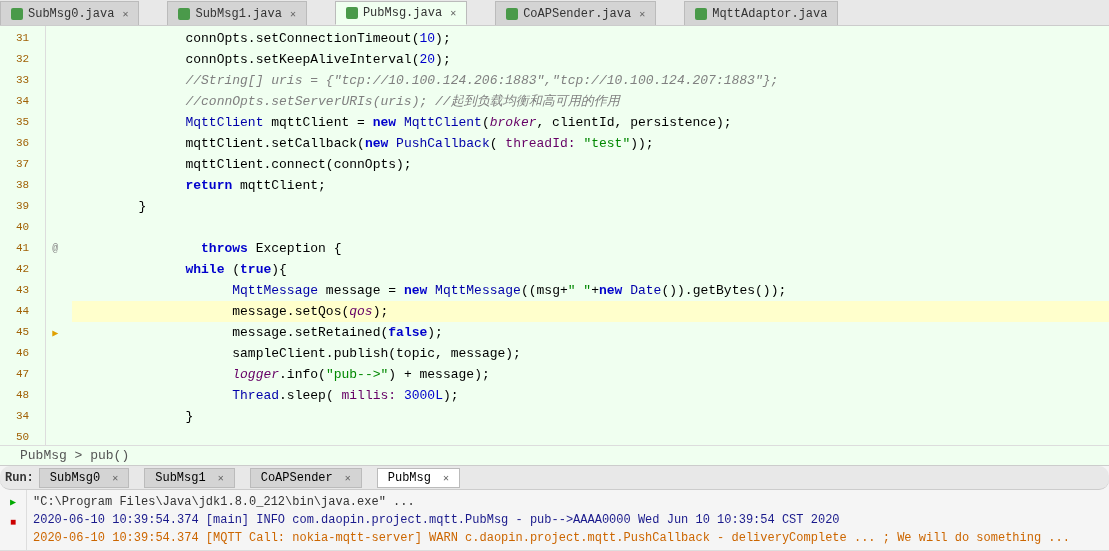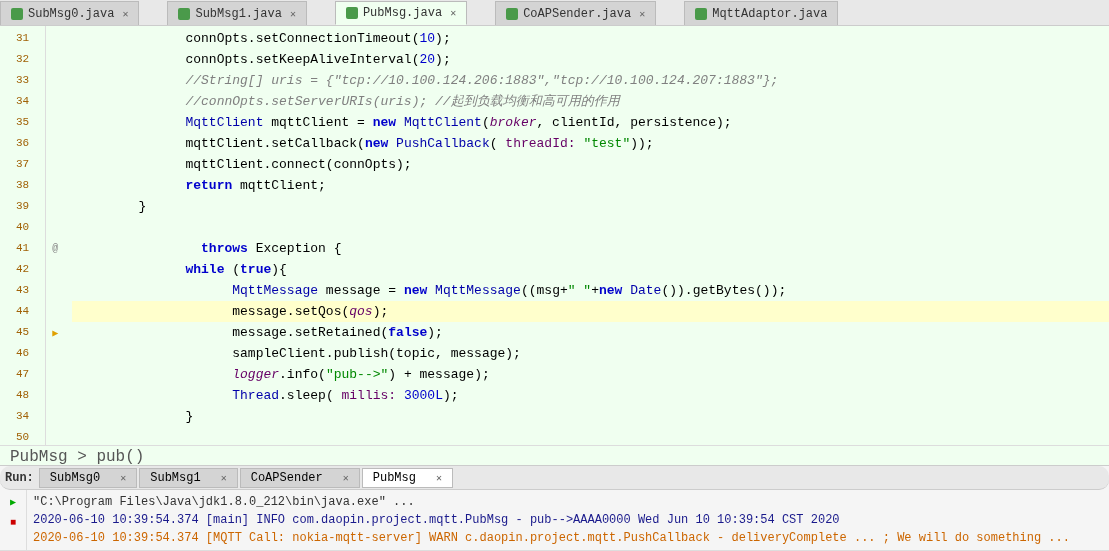--- a/index.html
+++ b/index.html
@@ -142,22 +142,22 @@
     
     .run-tab {
       display: flex;
       align-items: center;
       padding: 2px 10px;
       background: #d4d4d4;
       border: 1px solid #bbb;
       height: 20px;
       font-size: 12px;
       cursor: pointer;
-      gap: 20px;
-      margin-right: 2px;
+      gap: 12px;
+      margin-right: 15px;
       text-align: center;
     }
     .run-tab.active {
       background: #ffffff;
     }
     
     .console-btn {
       width: 18px;
       height: 18px;
       display: flex;
@@ -169,22 +169,22 @@
     
     .console-line {
       line-height: 18px;
       font-size: 12px;
       color: #333;
     }
     
     .breadcrumb-bar {
       background: #f0fff0;
       border-top: 1px solid #ddd;
-      padding: 2px 10px;
-      font-size: 16px;
+      padding: 2px 20px;
+      font-size: 13px;
       color: #555;
       height: 20px;
     }
 
     .info-line { color: #1a1a8c; }
     .warn-line { color: #cc6600; }
   </style>
 </head>
 <body>
 

